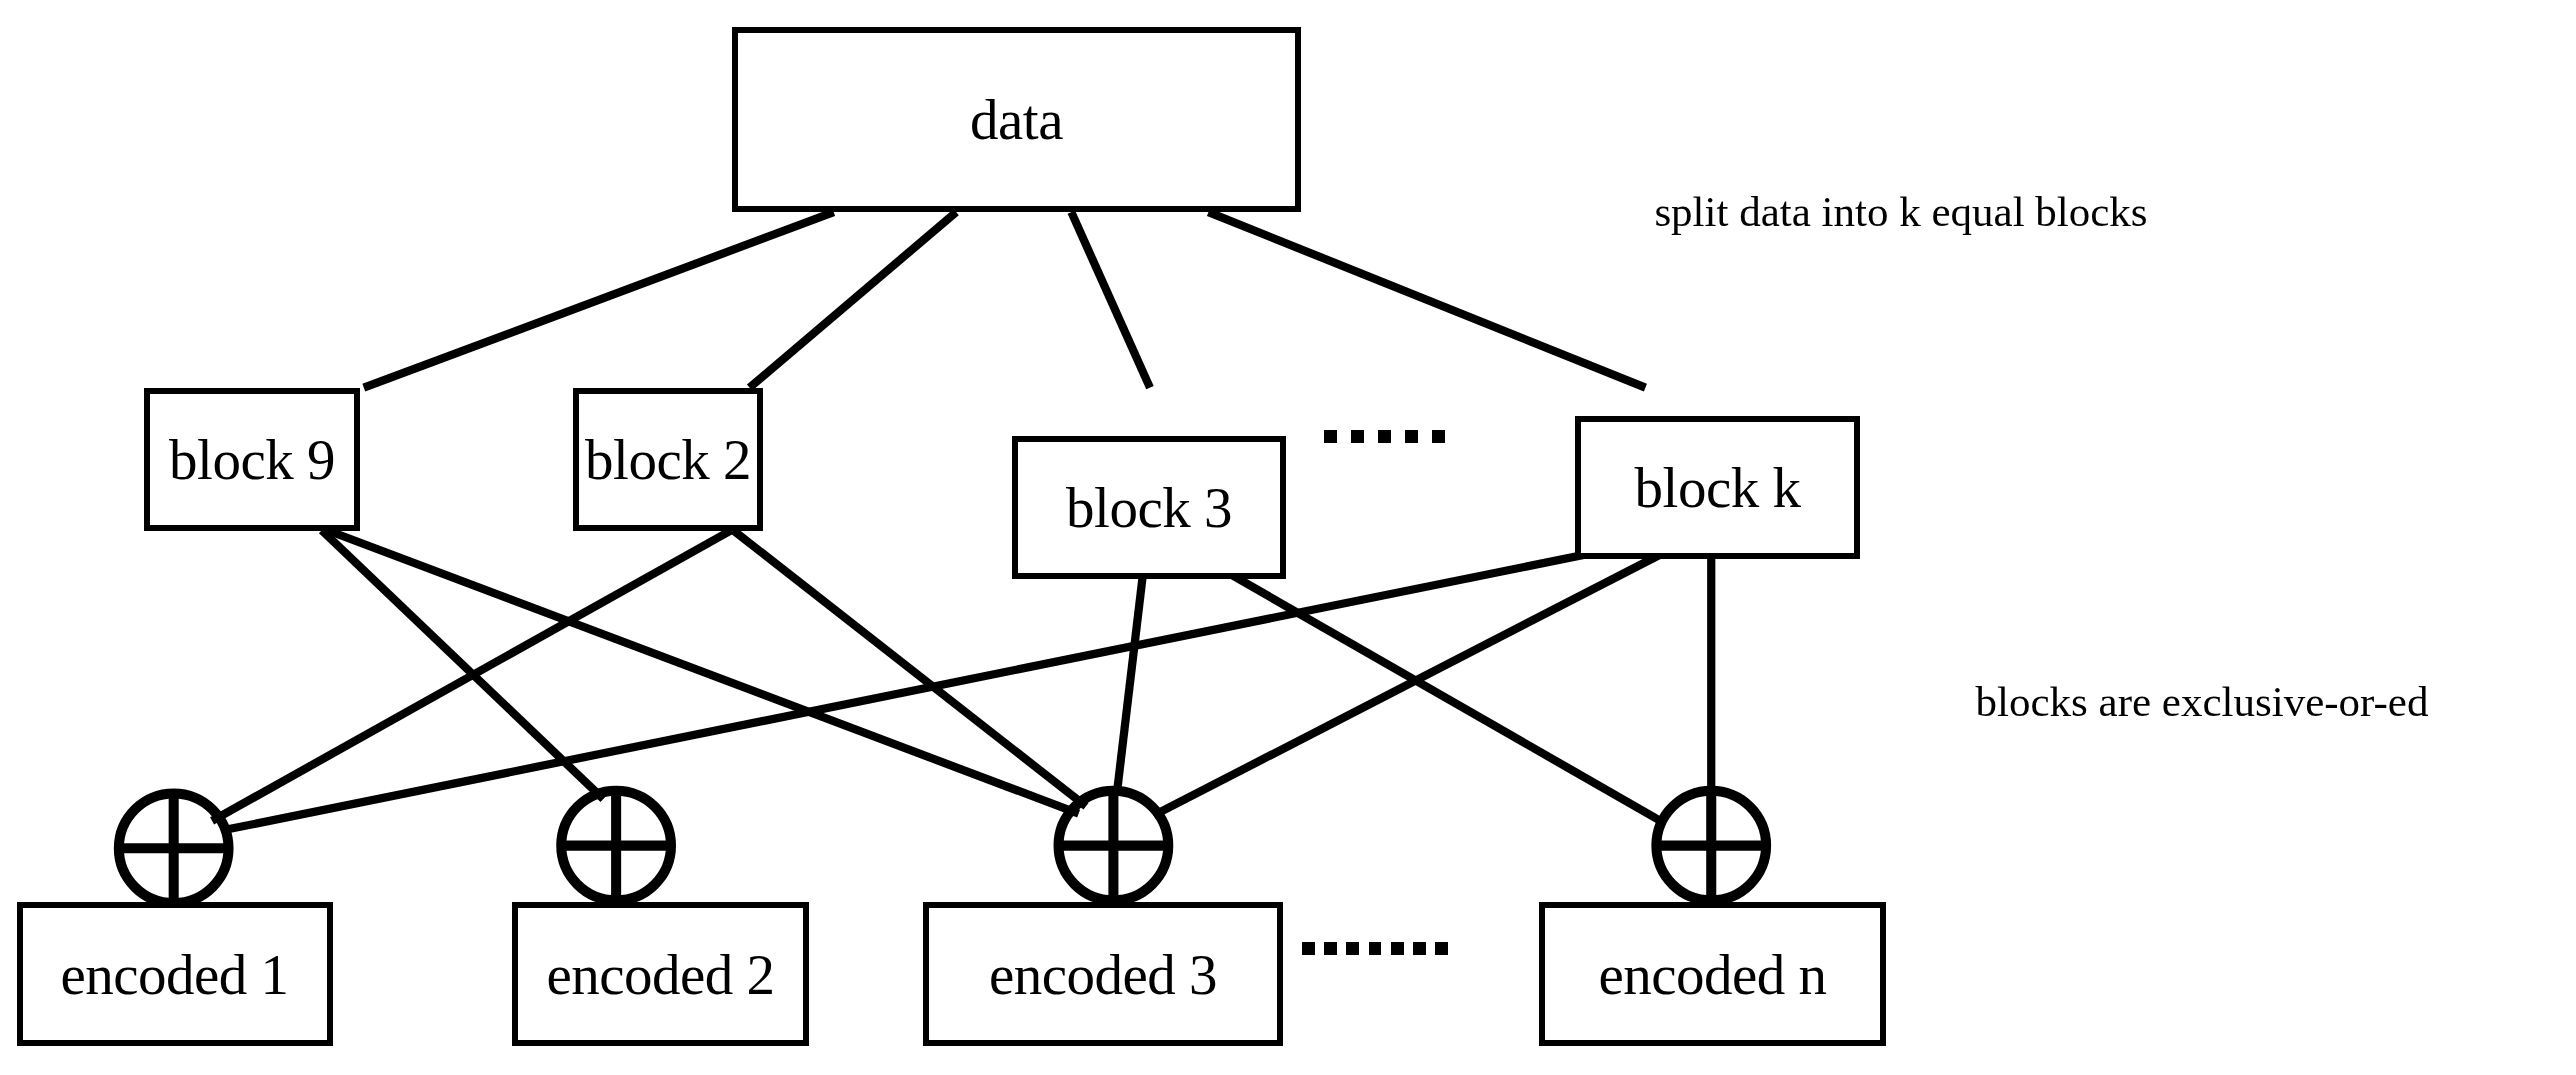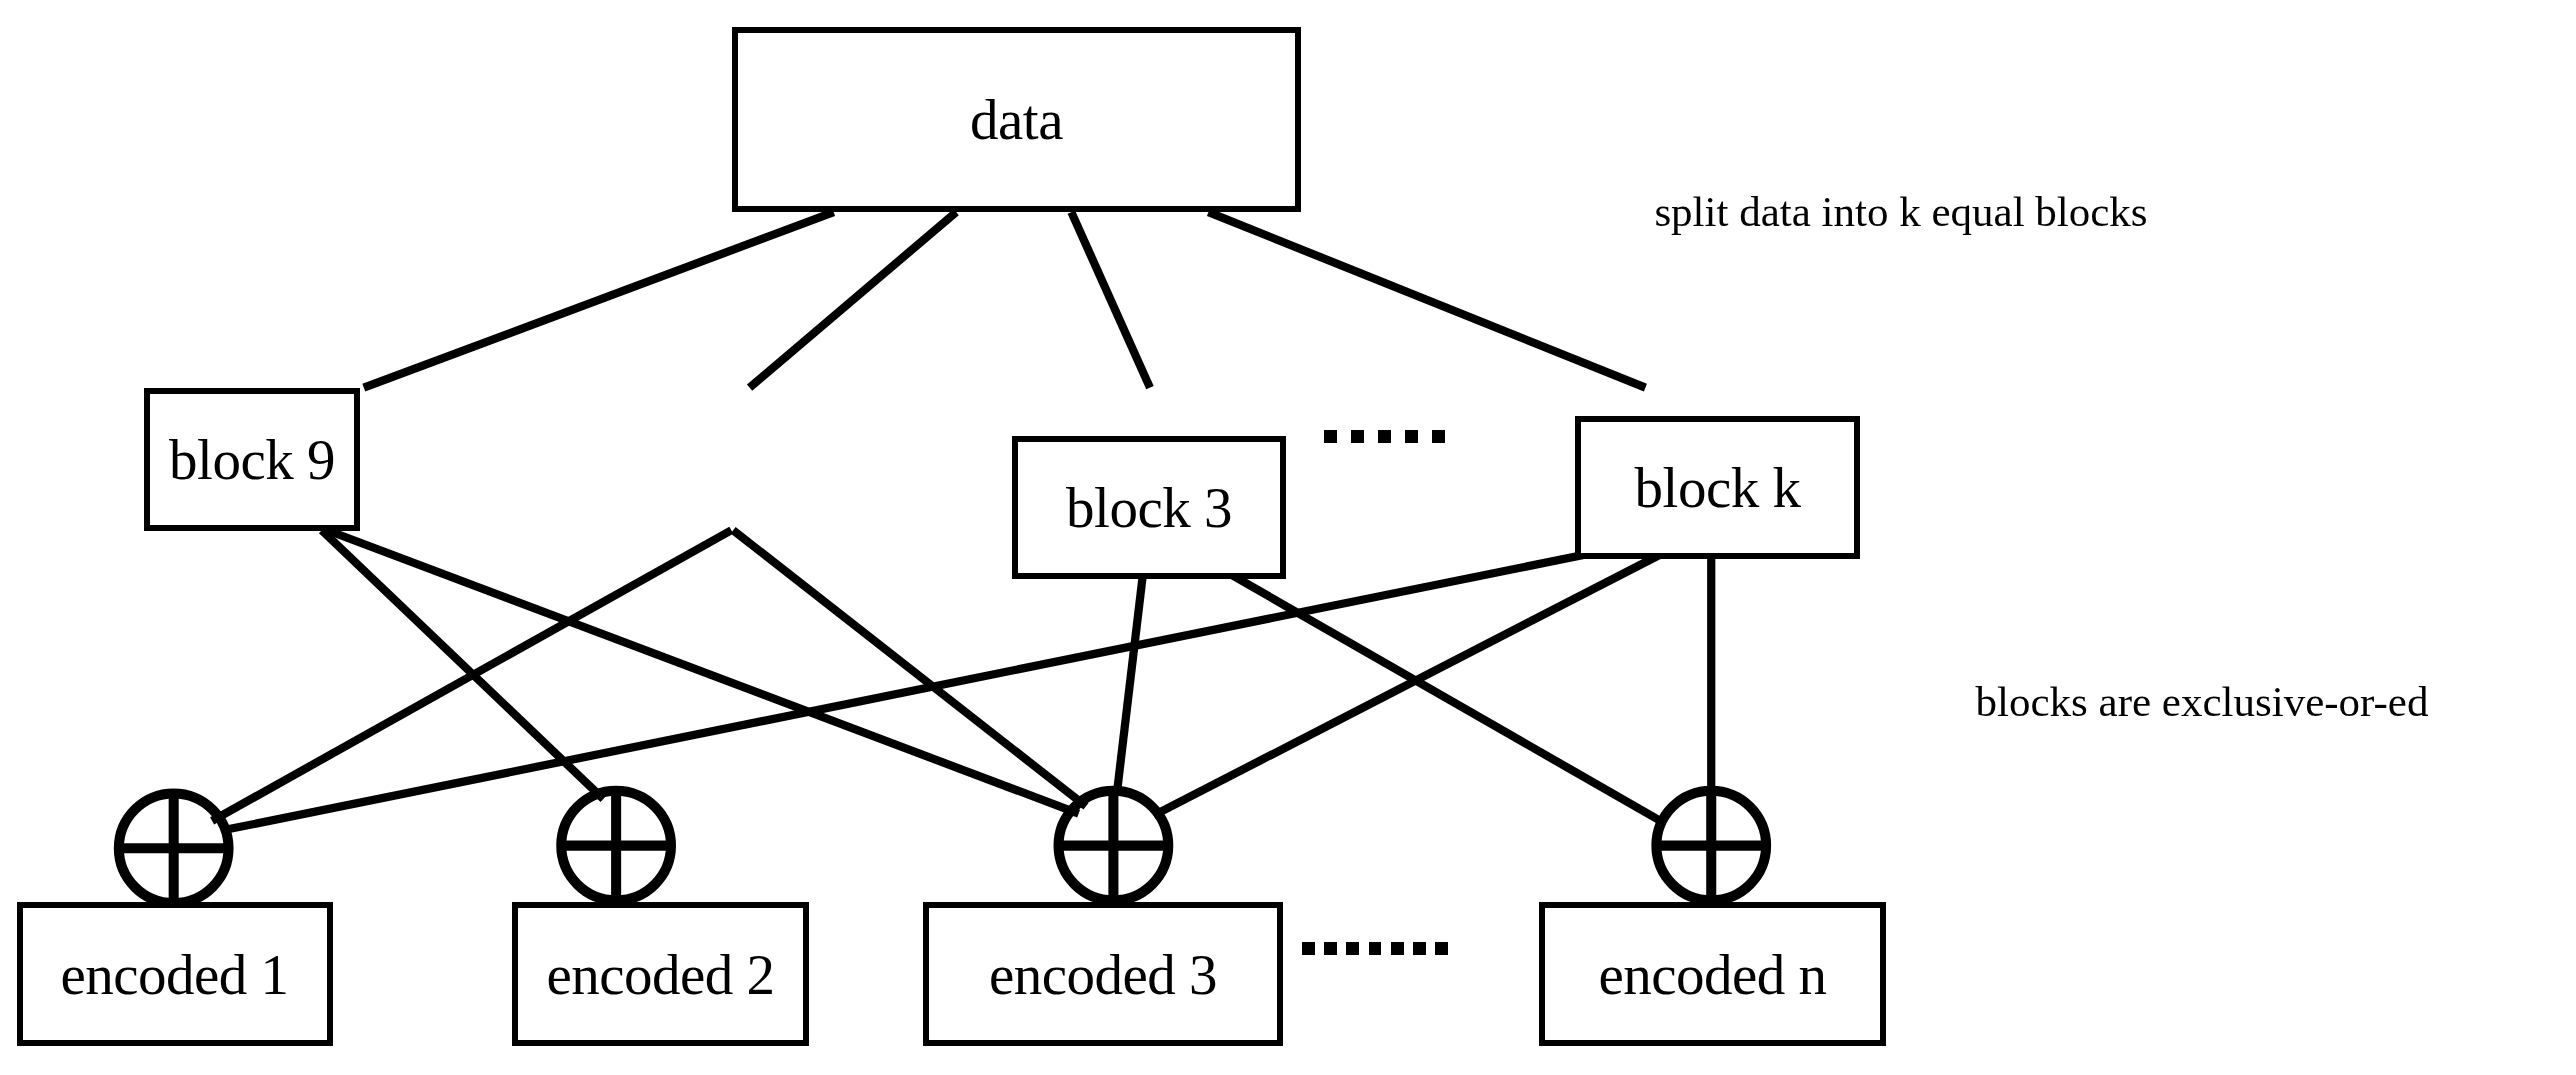--- a/index.html
+++ b/index.html
@@ -103,20 +103,23 @@
   </svg>
 
   <div class="node-box" style="left:732px; top:27.4px; width:569px; height:185px;">
     <span class="node-label">data</span>
   </div>
 
   <div class="node-box" style="left:144px; top:388px; width:216px; height:143px;">
     <span class="node-label">block 9</span>
   </div>
 
+  <div class="node-box" style="left:573px; top:388px; width:190px; height:143px;">
+    <span class="node-label">block 2</span>
+  </div>
 
   <div class="node-box" style="left:1012px; top:388px; width:274px; height:143px;margin-top:48px;">
     <span class="node-label">block 3</span>
   </div>
 
   <div class="dots-row" style="left:1324px; top:430px; width:121px; height:12.8px;">
     <span class="dot"></span>
     <span class="dot"></span>
     <span class="dot"></span>
     <span class="dot"></span>

